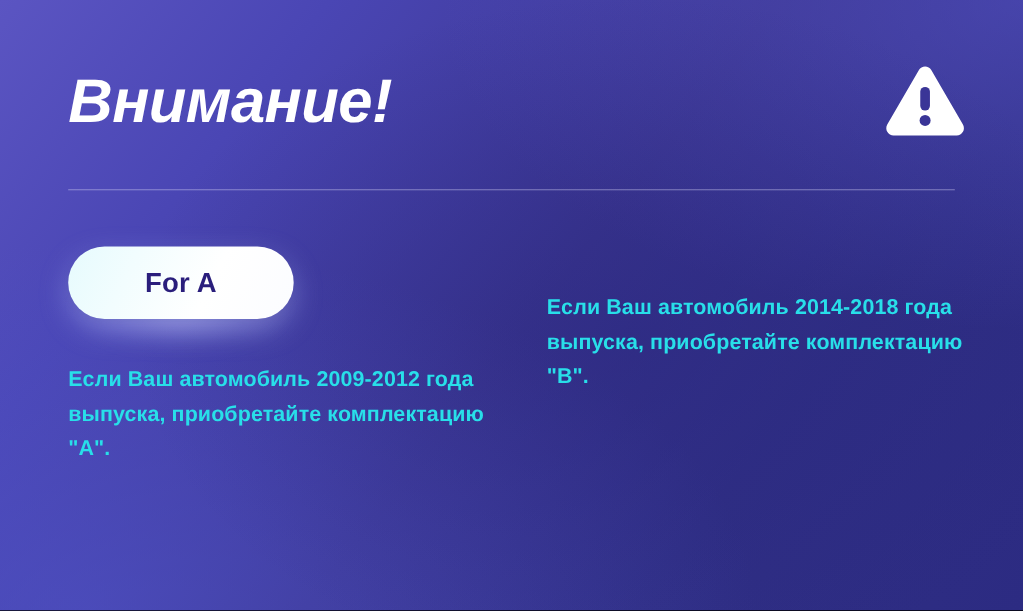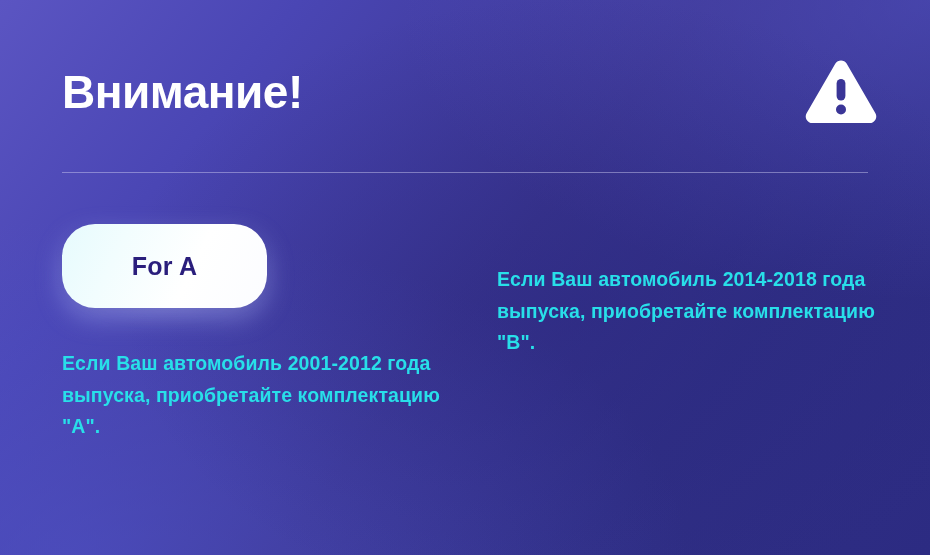--- a/index.html
+++ b/index.html
@@ -41,26 +41,27 @@
     left: 62px;
     right: 52px;
     top: 52px;
     height: 80px;
     display: flex;
     align-items: center;
     justify-content: space-between;
   }
   .title {
     color: #ffffff;
-    font-size: 46px;
+    font-size: 56px;
     font-weight: 700;
     line-height: 1;
     letter-spacing: -0.5px;
     white-space: nowrap;
     margin: 0;
+    font-style: italic;
   }
   .warn-icon {
     width: 74px;
     height: 66px;
     flex: none;
     display: block;
   }
 
   
   .divider {
@@ -83,21 +84,21 @@
   }
   .col {
     width: 435px;
     flex: none;
   }
   .col + .col { margin-left: 0; }
 
   .pill-wrap {
     position: relative;
     width: 205px;
-    height: 84px;
+    height: 66px;
   }
   
   .pill-glow {
     position: absolute;
     left: -12px;
     top: 16px;
     width: 229px;
     height: 86px;
     border-radius: 50%;
     background: radial-gradient(55% 55% at 50% 45%, rgba(214,216,255,0.55) 0%, rgba(190,195,250,0.22) 45%, rgba(170,178,245,0.0) 75%);
@@ -155,21 +156,21 @@
 
     <div class="columns">
 
       <div class="col">
         <div class="pill-wrap">
           <div class="pill-glow"></div>
           <div class="pill">
             <span class="pill-label">For A</span>
           </div>
         </div>
-        <p class="desc">Если Ваш автомобиль 2001-2012 года выпуска, приобретайте комплектацию "A".</p>
+        <p class="desc">Если Ваш автомобиль 2009-2012 года выпуска, приобретайте комплектацию "A".</p>
       </div>
 
       <div class="col">
         <p class="desc">Если Ваш автомобиль 2014-2018 года выпуска, приобретайте комплектацию "B".</p>
       </div>
 
     </div>
 
   </div>
 </div>

